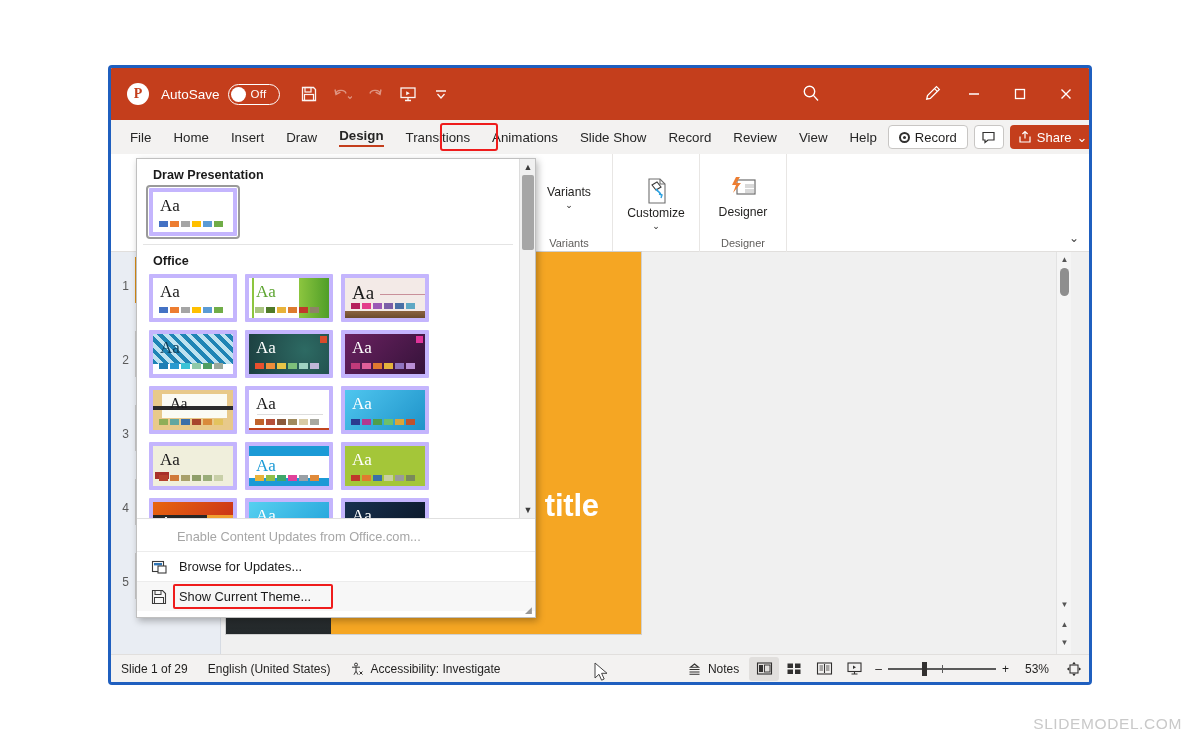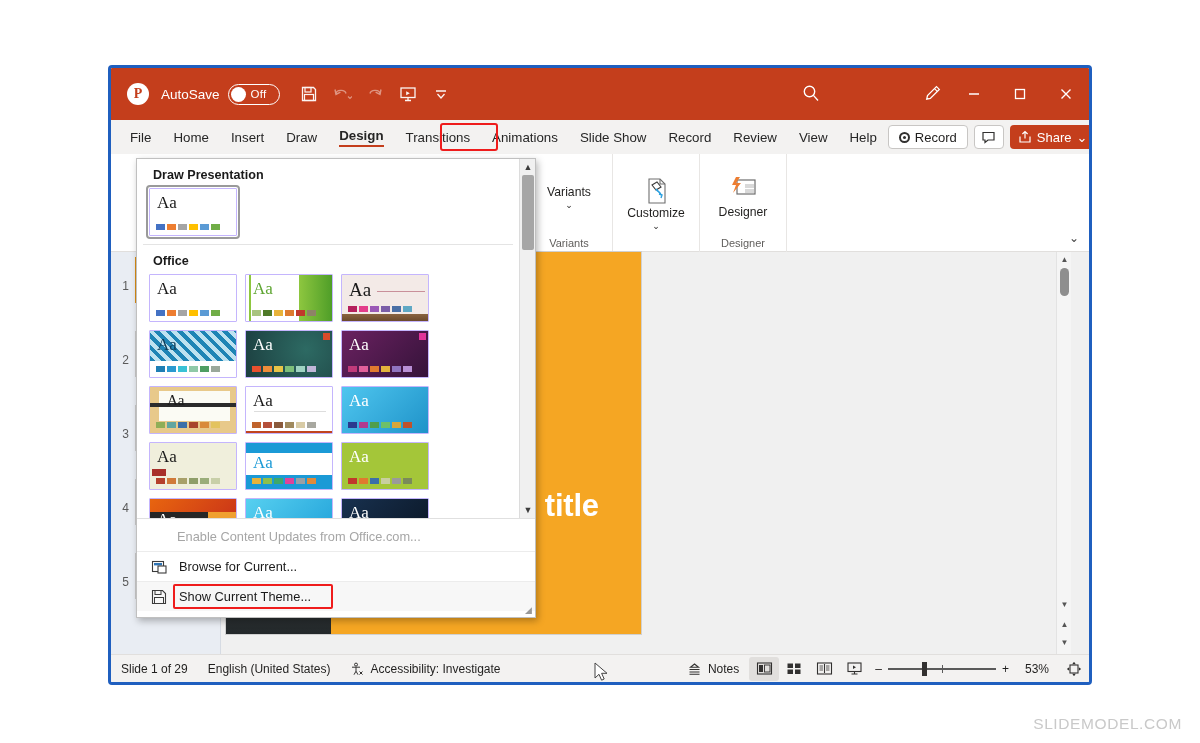--- a/index.html
+++ b/index.html
@@ -205,21 +205,21 @@
   .gallery {
     position:absolute; left: 25px; top: 90px; width: 400px; height: 460px;
     background:#fff; border: 1px solid #c0c0c0; box-shadow: 2px 3px 7px rgba(0,0,0,.28);
     z-index: 40; display:flex; flex-direction:column;
   }
   .gal-scrollarea { position:relative; flex: 1; overflow:hidden; }
   .gal-inner { position:absolute; left:0; top:0; right: 16px; bottom: 0; overflow:hidden; }
   .gal-section-title { font-size: 12.6px; font-weight:bold; color:#1a1a1a; padding: 9px 0 6px 16px; }
   .thumbs-grid { display:flex; flex-wrap:wrap; gap: 8px; padding: 0 10px 0 12px; }
   .tcard {
-    width: 88px; height: 48px; border:1px solid #c4b5fd; background:#fff;
+    width: 88px; height: 48px; border:4px solid #c4b5fd; background:#fff;
     position:relative; overflow:hidden; border-radius:1px;
   }
   .tcard.selected { outline: 2px solid #9a9a9a; outline-offset: 1px; }
   .tcard .aa {
     position:absolute; left: 7px; top: 5px; font-size: 17px;
     font-family: "Liberation Serif", serif; line-height:1;
   }
   .tcard .swatches { position:absolute; left: 6px; bottom: 5px; display:flex; gap: 2px; }
   .tcard .swatches i { width: 9px; height: 6px; display:block; }
 
@@ -771,21 +771,21 @@
           <span>Enable Content Updates from Office.com...</span>
         </div>
         <div class="gal-item sep-top">
           <span class="gico">
             <svg width="17" height="16" viewBox="0 0 17 16">
                 <rect x="1.5" y="2.5" width="11" height="10" fill="none" stroke="#3b3b3b" stroke-width="1.1"></rect>
                 <rect x="3" y="4" width="8" height="2.4" fill="#2e75b6"></rect>
                 <rect x="7" y="7" width="8" height="7" fill="#fff" stroke="#3b3b3b" stroke-width="1.1"></rect>
               </svg>
           </span>
-          <span>Browse for Current...</span>
+          <span>Browse for Updates...</span>
         </div>
         <div class="gal-item sep-top" style="background:#f7f7f7">
           <span class="gico">
             <svg width="16" height="16" viewBox="0 0 16 16">
                 <path d="M1.5 1.5h10l3 3v10h-13z" fill="none" stroke="#3b3b3b" stroke-width="1.1"></path>
                 <rect x="4" y="1.5" width="6" height="4" fill="none" stroke="#3b3b3b" stroke-width="1"></rect>
                 <rect x="3.5" y="8.5" width="9" height="6" fill="none" stroke="#3b3b3b" stroke-width="1"></rect>
               </svg>
           </span>
           <span>Show Current Theme...</span>

